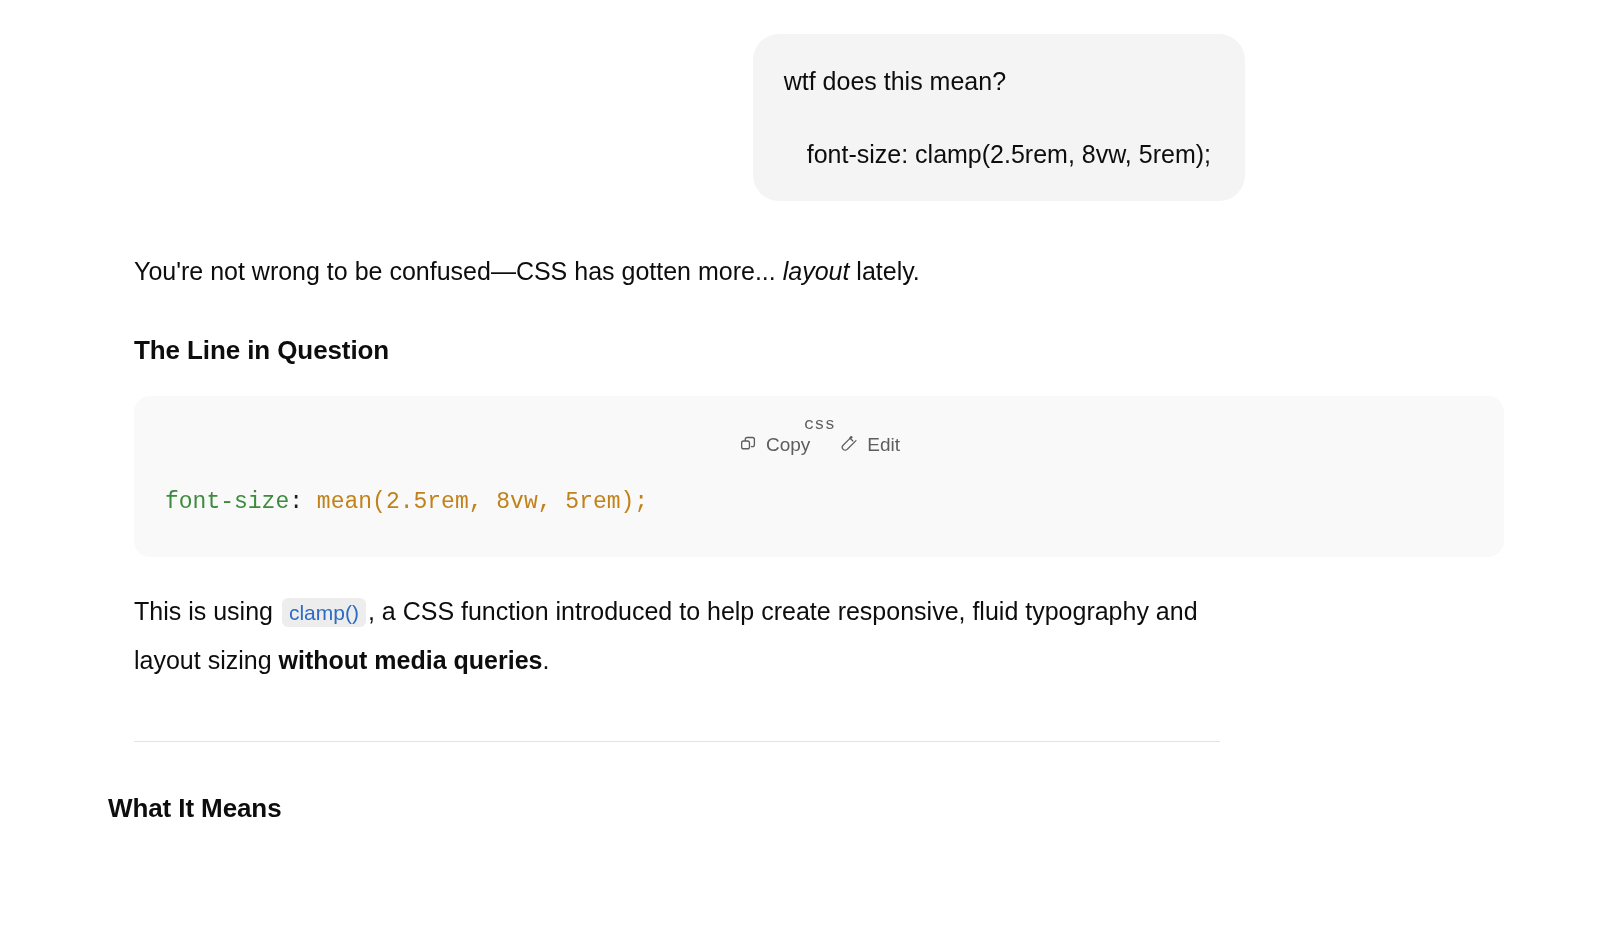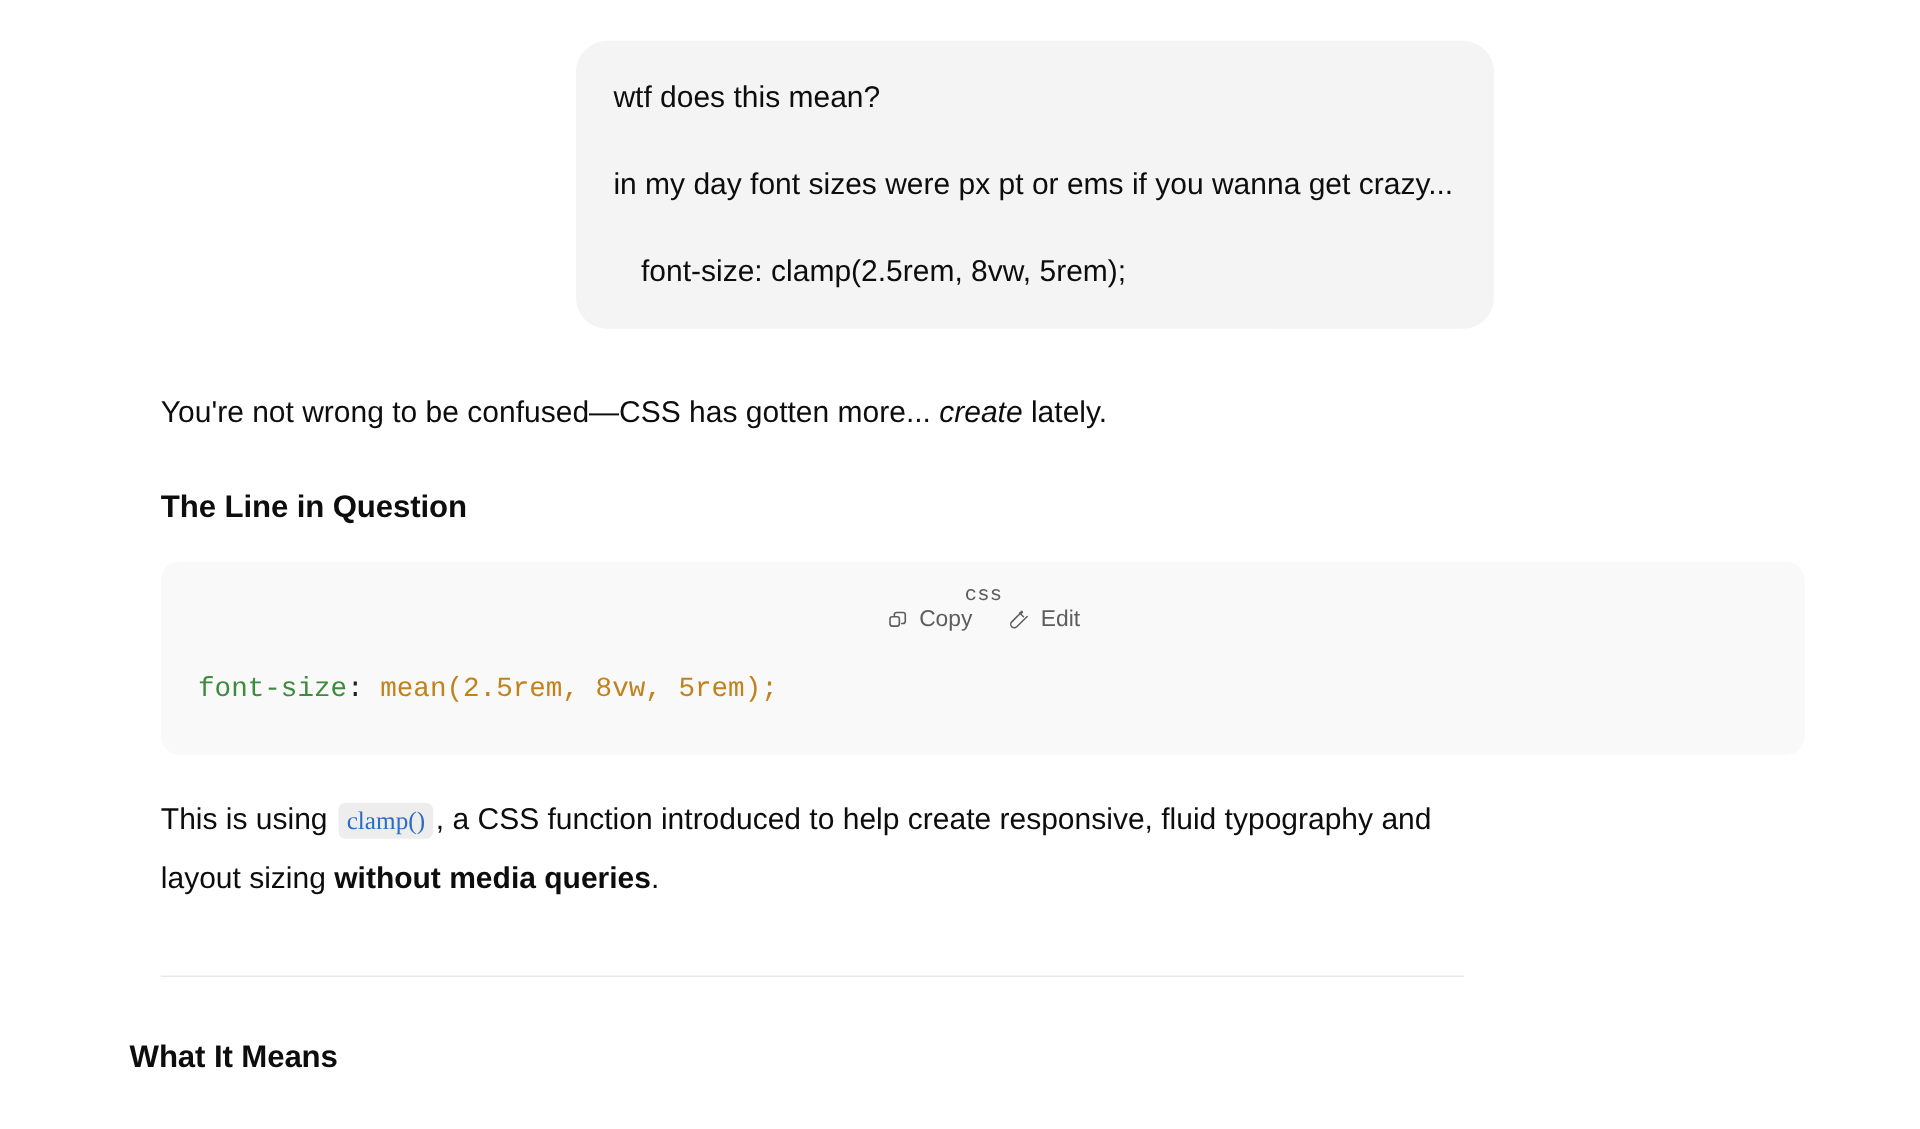--- a/index.html
+++ b/index.html
@@ -127,21 +127,21 @@
   
   .body-para {
     font-size: 25px;
     line-height: 1.96;
     color: #0d0d0d;
     margin: 0;
     max-width: 1335px;
   }
   .body-para strong { font-weight: 700; }
   code.inline-code {
-    font-family: Liberation Serif, serif;
+    font-family: Liberation Sans, sans-serif;
     font-size: 21px;
     background: #ededed;
     color: #2d6bc4;
     border-radius: 6px;
     padding: 3px 7px;
     margin: 0 2px;
   }
 
   hr.divider {
     border: none;
@@ -158,28 +158,27 @@
   }
 </style>
 </head>
 <body>
 
 <div class="conversation">
 
   <div class="user-turn">
     <div class="user-bubble">
       <p>wtf does this mean?</p>
-      <p>in my day font sizes were px pt or ems if you wanna get crazy...</p>
       <p class="last">font-size: clamp(2.5rem, 8vw, 5rem);</p>
     </div>
   </div>
 
   <div class="assistant-turn">
 
-    <p class="intro-para"><span>You're not wrong to be confused—CSS has gotten more... </span><em>create</em><span> lately.</span></p>
+    <p class="intro-para"><span>You're not wrong to be confused—CSS has gotten more... </span><em>layout</em><span> lately.</span></p>
 
     <h2 class="section-heading">The Line in Question</h2>
 
     <div class="code-block">
       <div class="code-header">
         <span class="code-lang">css</span>
         <div class="code-actions">
           <button class="code-action">
             <span>
               <svg width="19" height="19" viewBox="0 0 20 20" fill="none" stroke="#5d5d5d" stroke-width="1.4" stroke-linejoin="round">

